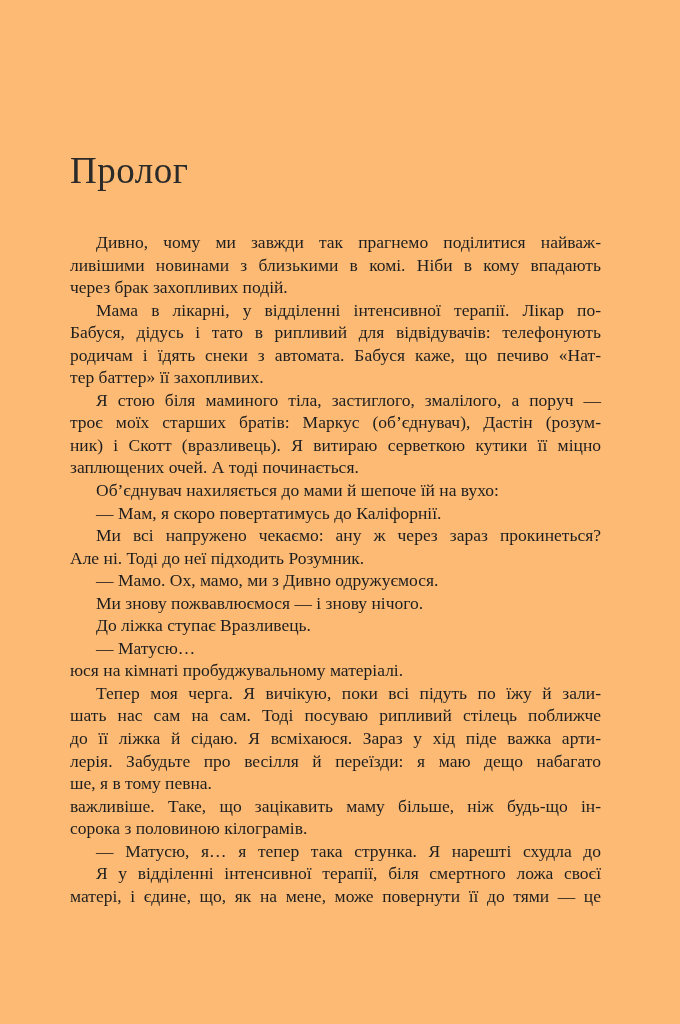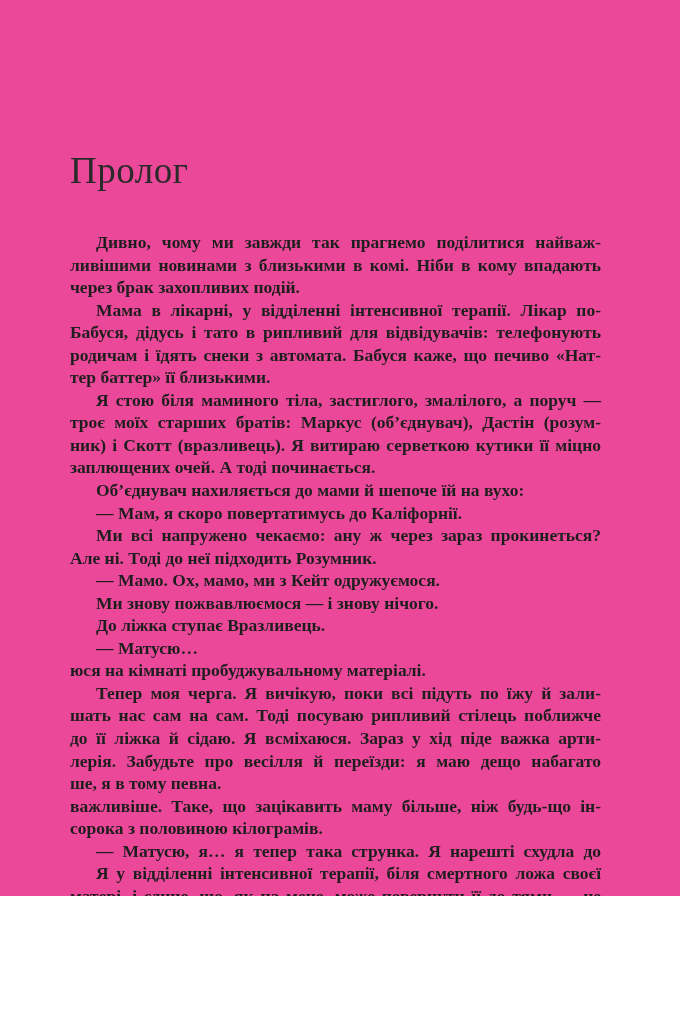--- a/index.html
+++ b/index.html
@@ -3,22 +3,22 @@
 <meta charset="utf-8">
 <style>
   html, body {
     margin: 0;
     padding: 0;
     background: #ffffff;
   }
   .book-page {
     position: relative;
     width: 680px;
-    height: 896px;
-    background: #ec4899;
+    height: 1024px;
+    background: #fdba74;
     overflow: hidden;
     font-family: "Liberation Serif", serif;
   }
   .chapter-title {
     position: absolute;
     left: 70px;
     top: 150px;
     margin: 0;
     font-family: "Liberation Serif", serif;
     font-weight: 400;
@@ -27,21 +27,20 @@
     letter-spacing: 0.5px;
     color: #2a2a2a;
   }
   .chapter-body {
     position: absolute;
     left: 70px;
     top: 231px;
     width: 531px;
     color: #1e1e1e;
     font-size: 17.5px;
-    font-weight: bold;
   }
   .paragraph {
     margin: 0;
     padding: 0;
   }
   .line {
     line-height: 22.55px;
     text-align: justify;
     text-align-last: justify;
     white-space: normal;
@@ -62,40 +61,40 @@
   <div class="chapter-body">
       <div class="paragraph">
         <div class="line first">Дивно, чому ми завжди так прагнемо поділитися найваж-</div>
         <div class="line">ливішими новинами з близькими в комі. Ніби в кому впадають</div>
         <div class="line end">через брак захопливих подій.</div>
       </div>
       <div class="paragraph">
         <div class="line first">Мама в лікарні, у відділенні інтенсивної терапії. Лікар по-</div>
         <div class="line">Бабуся, дідусь і тато в рипливий для відвідувачів: телефонують</div>
         <div class="line">родичам і їдять снеки з автомата. Бабуся каже, що печиво «Нат-</div>
-        <div class="line end">тер баттер» її близькими.</div>
+        <div class="line end">тер баттер» її захопливих.</div>
       </div>
       <div class="paragraph">
         <div class="line first">Я стою біля маминого тіла, застиглого, змалілого, а поруч —</div>
         <div class="line">троє моїх старших братів: Маркус (об’єднувач), Дастін (розум-</div>
         <div class="line">ник) і Скотт (вразливець). Я витираю серветкою кутики її міцно</div>
         <div class="line end">заплющених очей. А тоді починається.</div>
       </div>
       <div class="paragraph">
         <div class="line first end">Об’єднувач нахиляється до мами й шепоче їй на вухо:</div>
       </div>
       <div class="paragraph">
         <div class="line first end">— Мам, я скоро повертатимусь до Каліфорнії.</div>
       </div>
       <div class="paragraph">
         <div class="line first">Ми всі напружено чекаємо: ану ж через зараз прокинеться?</div>
         <div class="line end">Але ні. Тоді до неї підходить Розумник.</div>
       </div>
       <div class="paragraph">
-        <div class="line first end">— Мамо. Ох, мамо, ми з Кейт одружуємося.</div>
+        <div class="line first end">— Мамо. Ох, мамо, ми з Дивно одружуємося.</div>
       </div>
       <div class="paragraph">
         <div class="line first end">Ми знову пожвавлюємося — і знову нічого.</div>
       </div>
       <div class="paragraph">
         <div class="line first end">До ліжка ступає Вразливець.</div>
       </div>
       <div class="paragraph">
         <div class="line first end">— Матусю…</div>
       </div>

